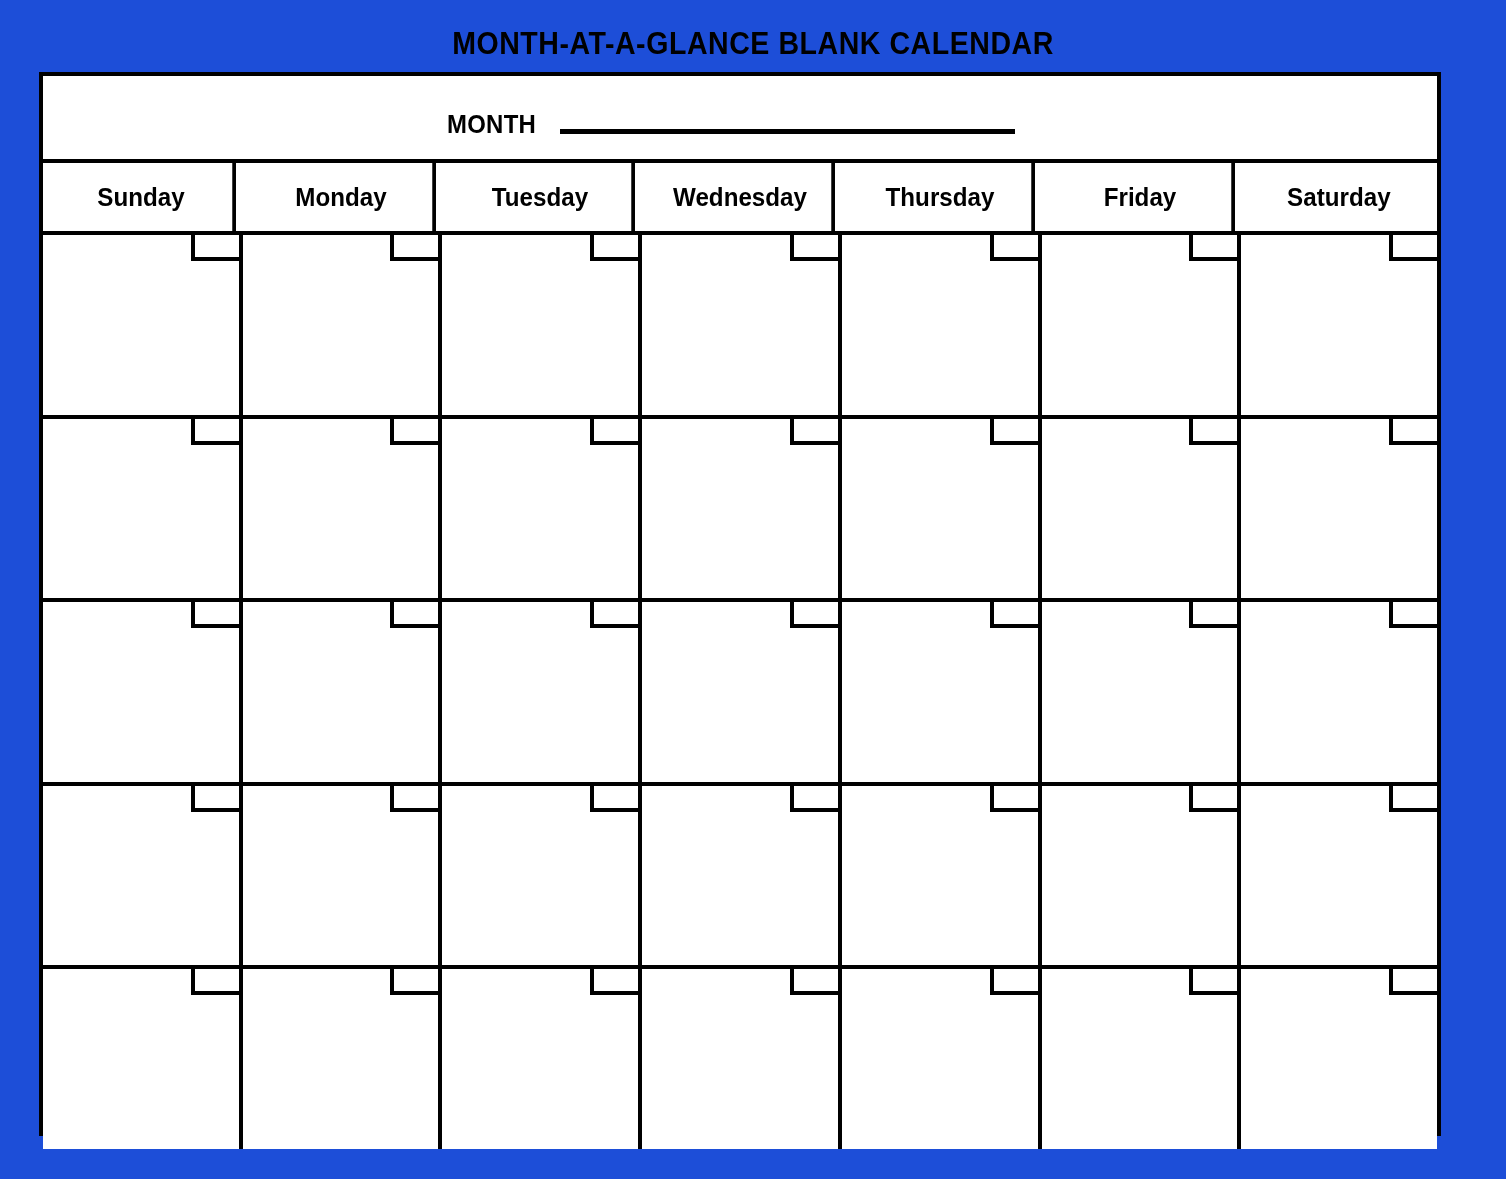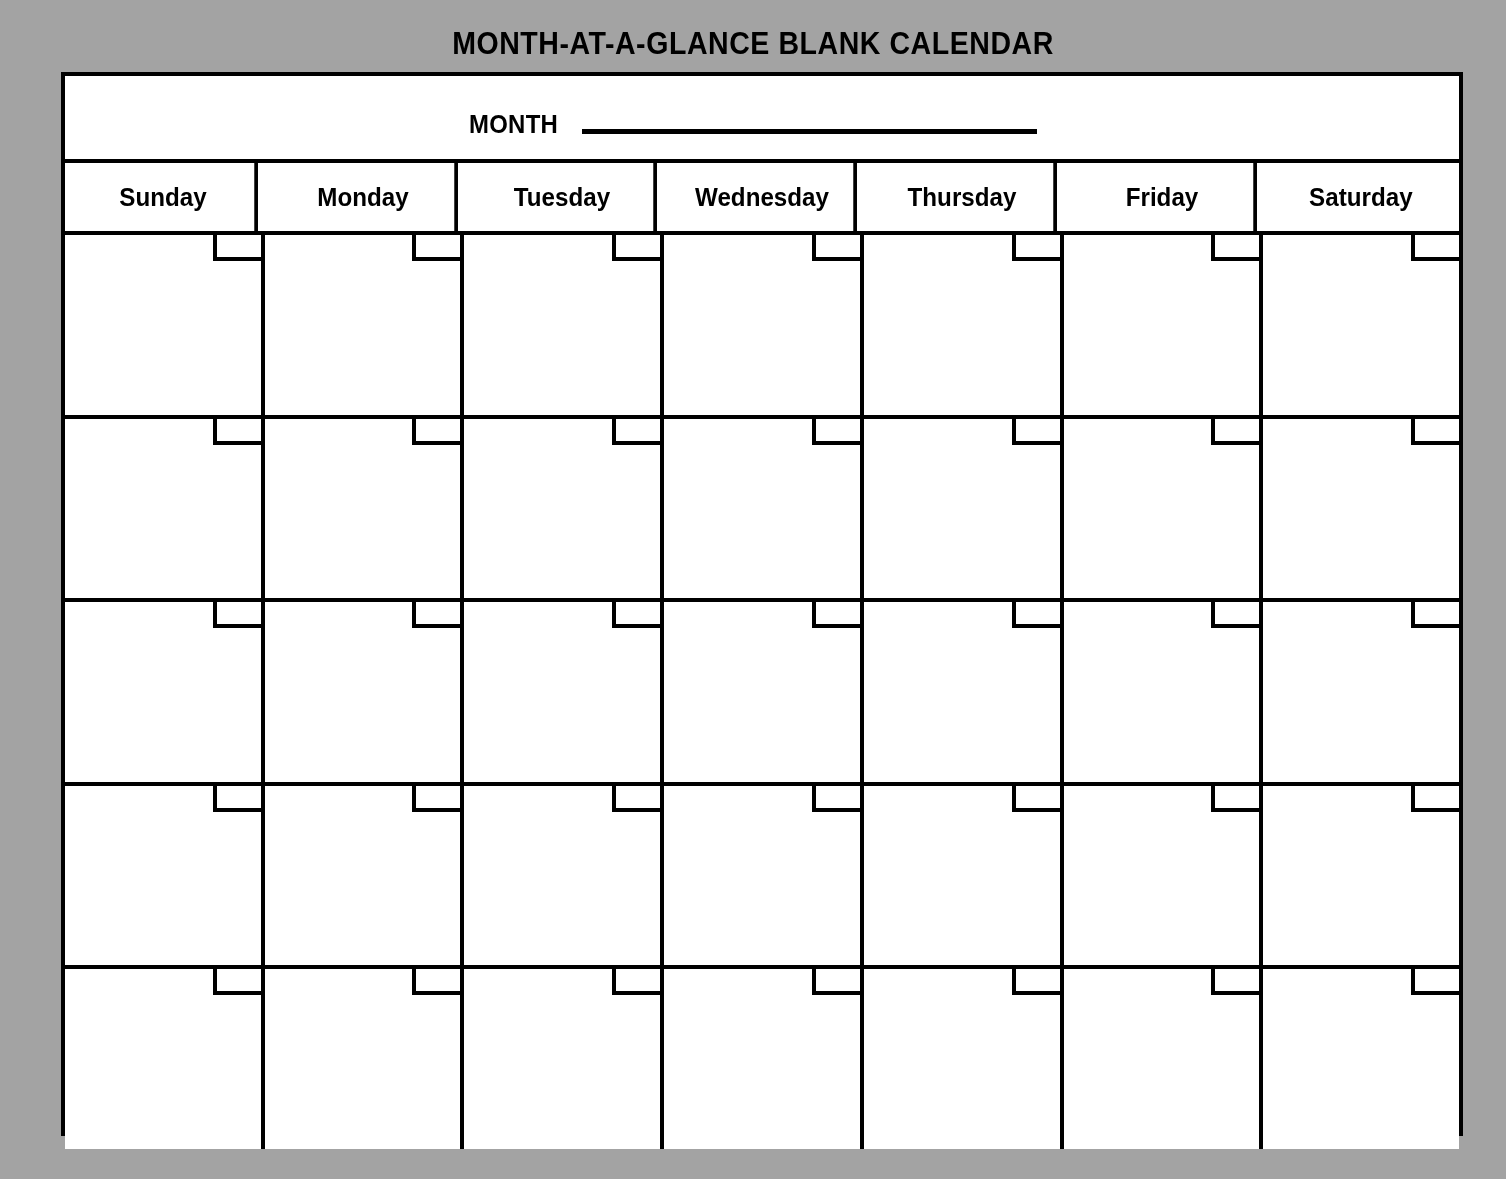--- a/index.html
+++ b/index.html
@@ -12,21 +12,21 @@
     height: 1179px;
     font-family: "Liberation Sans", sans-serif;
     color: #000000;
     overflow: hidden;
   }
 
   #page {
     position: relative;
     width: 1506px;
     height: 1179px;
-    background: #a3a3a3;
+    background: #1d4ed8;
   }
 
   
   .title {
     position: absolute;
     left: 0;
     top: 26px;
     width: 1506px;
     text-align: center;
     font-size: 31px;
@@ -34,21 +34,21 @@
     letter-spacing: 0.6px;
     font-family: "Liberation Sans Narrow", "Liberation Sans", sans-serif;
     transform: scaleX(0.92);
     transform-origin: center top;
     white-space: nowrap;
   }
 
   
   .calendar {
     position: absolute;
-    left: 61px;
+    left: 39px;
     top: 72px;
     width: 1402px;
     height: 1064px;
     box-sizing: border-box;
     border: 4px solid #000000;
     background: #ffffff;
   }
 
   
   .month-band {

